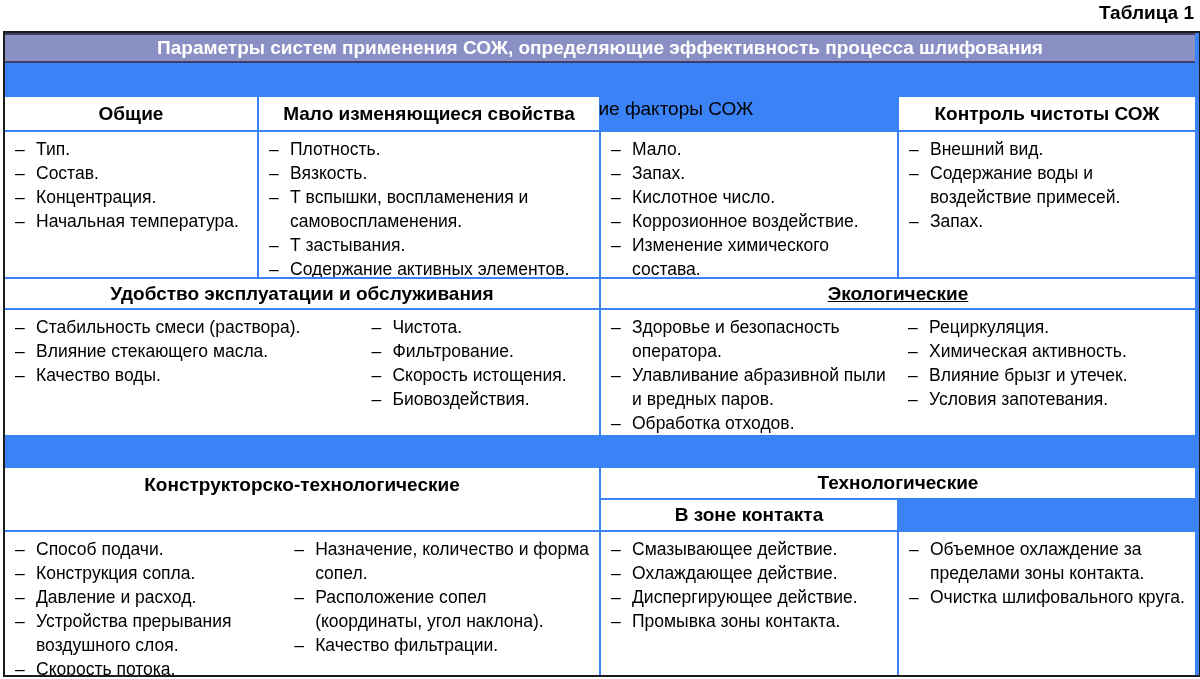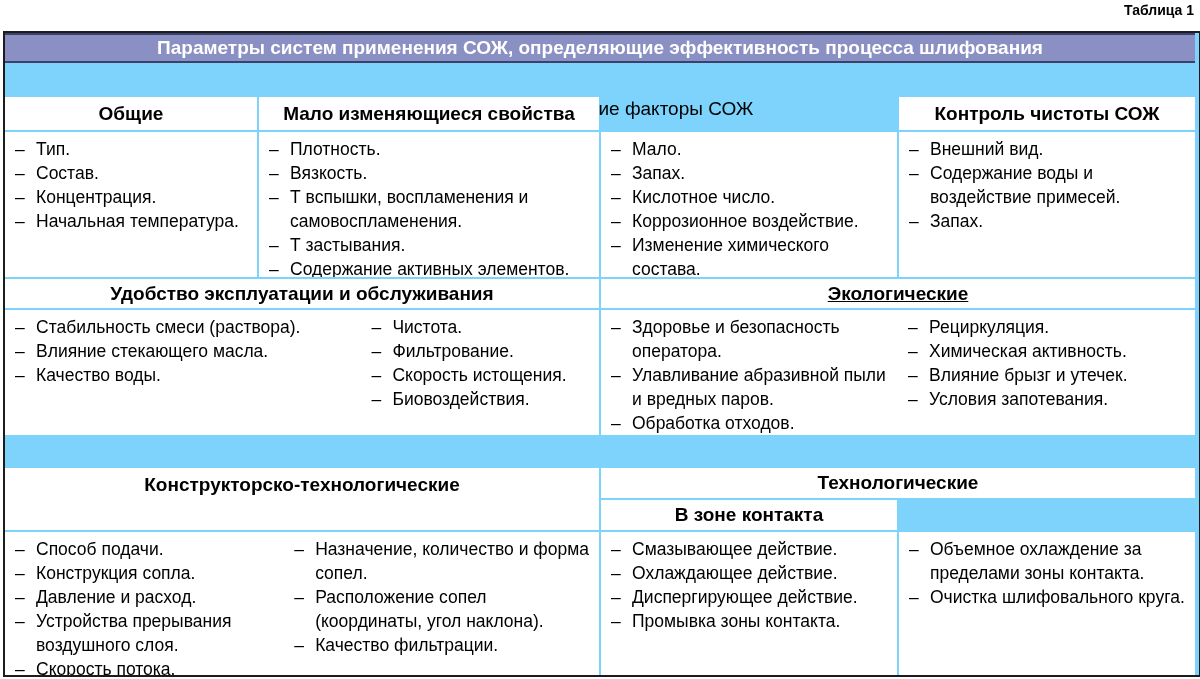--- a/index.html
+++ b/index.html
@@ -2,29 +2,29 @@
 <html lang="ru"><head>
 <meta charset="utf-8">
 <style>
   html,body{margin:0;padding:0;background:#fff;}
   body{
     width:1200px;height:679px;position:relative;overflow:hidden;
     font-family:"Liberation Sans","DejaVu Sans",sans-serif;color:#000;
   }
   .caption{
     position:absolute;top:2px;right:6px;
-    font-size:14px;font-weight:bold;
+    font-size:19px;font-weight:bold;
   }
   .tbl{
     position:absolute;left:3px;top:31px;width:1194px;
     display:grid;
     grid-template-columns:252px 340px 296px 296px;
     grid-template-rows:30px 30px 33px 145px 29px 125px 29px 30px 30px 143px;
     gap:2px;
-    background:#7dd3fc;
+    background:#3b82f6;
     border:2px solid #1c1c1c;
     box-sizing:content-box;
   }
   .cell{background:#fff;overflow:hidden;}
   .title-cell{
     grid-area:1/1/2/5;background:#8b90c4;color:#fff;
     display:flex;align-items:center;justify-content:center;
     font-size:19px;font-weight:bold;
     box-shadow:inset 0 2px 0 #3c4169, inset 0 -2px 0 #3c4169;
   }

